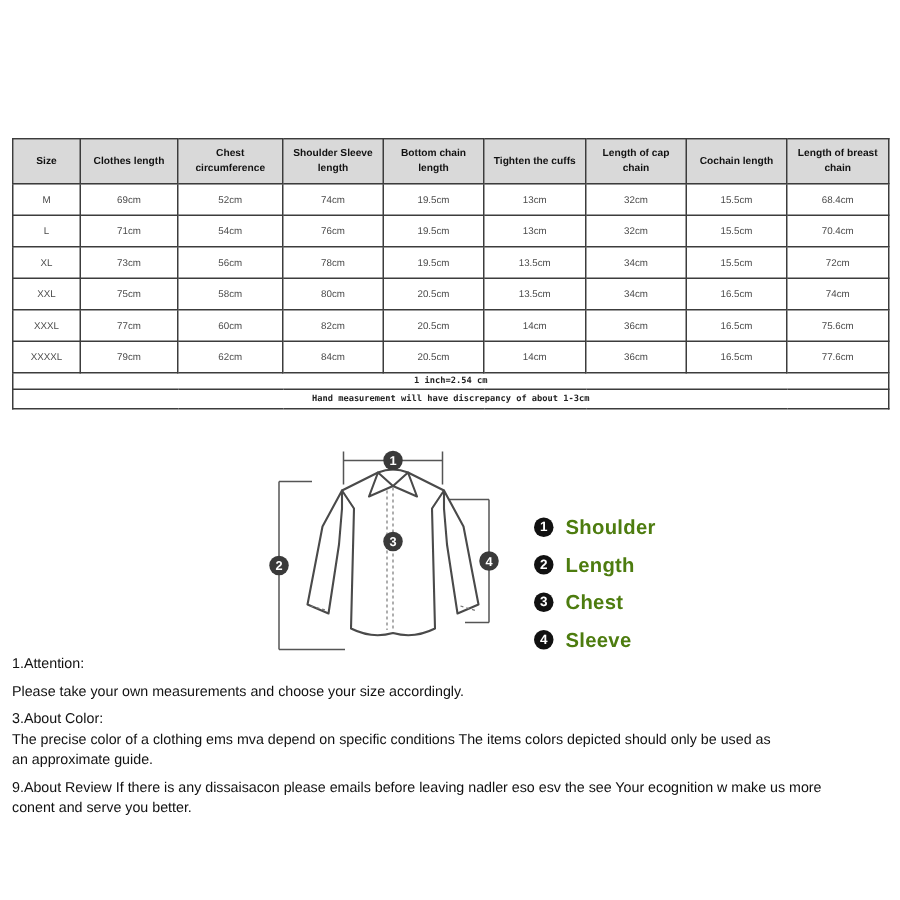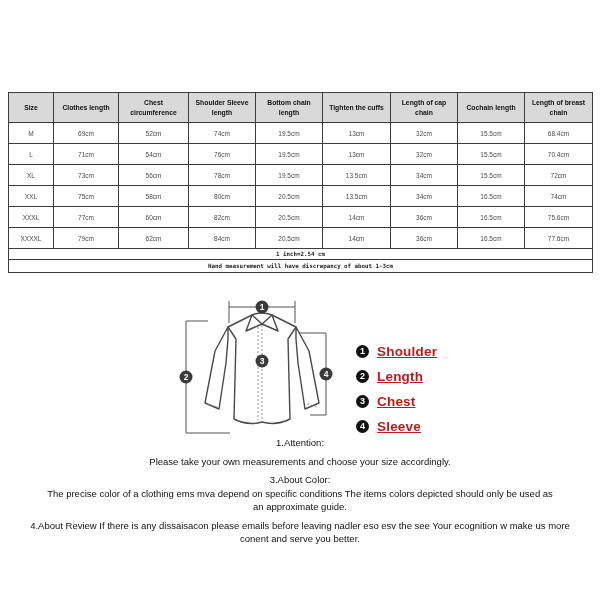--- a/index.html
+++ b/index.html
@@ -16,26 +16,26 @@
   table.size-table tr.note-row-2 td.note-cell { height:13px; }
 
   
   .diagram-wrap { position:relative; height:142px; margin-top:20px; }
   .shirt-svg { position:absolute; left:166px; top:0; }
   .legend { position:absolute; left:356px; top:46px; }
   .legend-item { display:flex; align-items:center; height:25px; }
   .legend-num { display:inline-block; width:13px; height:13px; border-radius:50%;
                 background:#111; color:#fff; font-size:9px; font-weight:bold;
                 text-align:center; line-height:13px; margin-right:8px; }
-  .legend-label { font-size:13.5px; font-weight:bold; color:#b91c1c; letter-spacing:0.2px;text-decoration:underline; }
+  .legend-label { font-size:13.5px; font-weight:bold; color:#4d7c0f; letter-spacing:0.2px; }
 
   
   .info-sections { margin:1px 8px 0 8px; }
   .section { margin-bottom:5px; }
-  .sec-title, .sec-line { font-size:9.5px; line-height:13.5px; color:#111;text-align:center; }
+  .sec-title, .sec-line { font-size:9.5px; line-height:13.5px; color:#111; }
 </style>
 </head>
 <body>
 
 <div class="table-wrap">
   <table class="size-table">
     <colgroup>
       <col style="width:45px">
         <col style="width:65px">
         <col style="width:70px">
@@ -210,16 +210,16 @@
     </div>
     <div class="section">
       <div class="sec-line">Please take your own measurements and choose your size accordingly.</div>
     </div>
     <div class="section">
       <div class="sec-title">3.About Color:</div>
       <div class="sec-line">The precise color of a clothing ems mva depend on specific conditions The items colors depicted should only be used as</div>
       <div class="sec-line">an approximate guide.</div>
     </div>
     <div class="section">
-      <div class="sec-line">4.About Review If there is any dissaisacon please emails before leaving nadler eso esv the see Your ecognition w make us more</div>
+      <div class="sec-line">9.About Review If there is any dissaisacon please emails before leaving nadler eso esv the see Your ecognition w make us more</div>
       <div class="sec-line">conent and serve you better.</div>
     </div>
   </div>
 
 </body></html>

